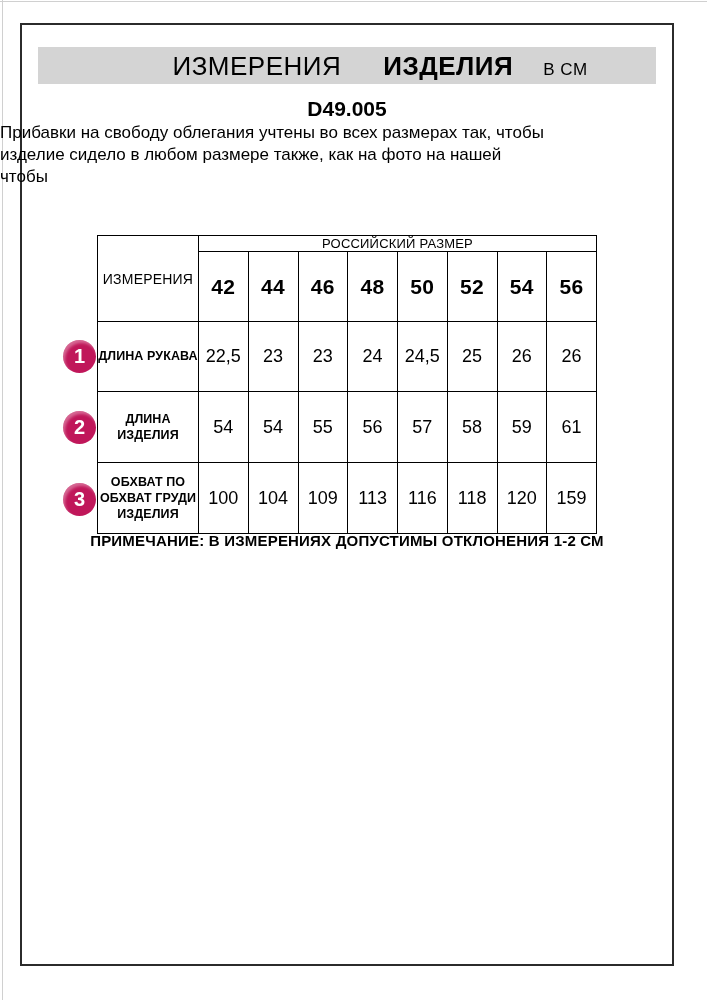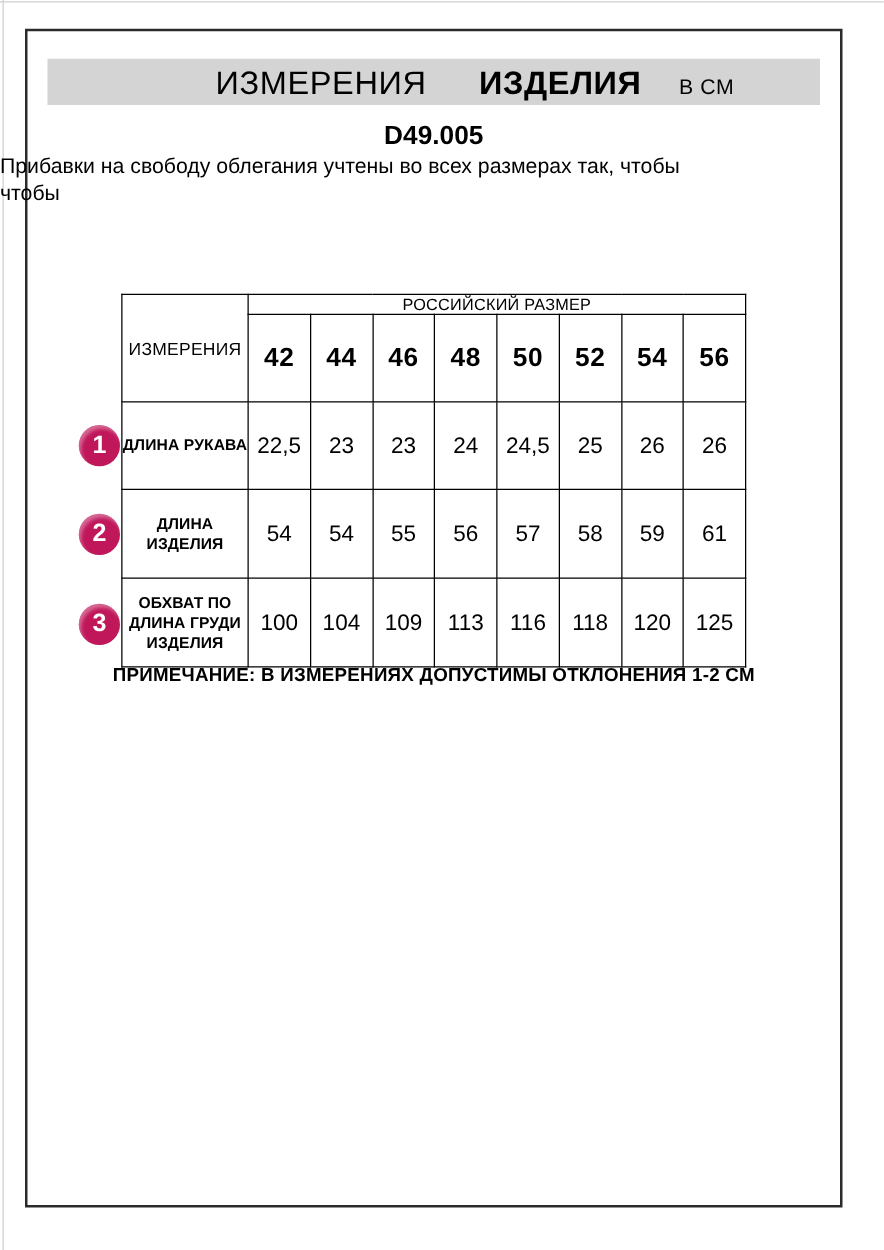--- a/index.html
+++ b/index.html
@@ -99,20 +99,21 @@
     <span class="title-word-regular">ИЗМЕРЕНИЯ</span>
     <span class="title-word-bold">ИЗДЕЛИЯ</span>
     <span class="title-unit">В СМ</span>
   </div>
 </div>
 
 <div class="product-code">D49.005</div>
 
 <div class="description">
   <div>Прибавки на свободу облегания учтены во всех размерах так, чтобы</div>
+  <div>изделие сидело в любом размере также, как на фото на нашей</div>
   <div>чтобы</div>
 </div>
 
 <table class="size-table">
   <colgroup>
     <col class="col-label">
       <col>
       <col>
       <col>
       <col>
@@ -159,31 +160,31 @@
       <td class="value-cell">55</td>
       <td class="value-cell">56</td>
       <td class="value-cell">57</td>
       <td class="value-cell">58</td>
       <td class="value-cell">59</td>
       <td class="value-cell">61</td>
     </tr>
     <tr class="row-3">
       <td class="label-cell">
         <div class="label-line">ОБХВАТ ПО</div>
-        <div class="label-line">ДЛИНА ГРУДИ</div>
+        <div class="label-line">ОБХВАТ ГРУДИ</div>
         <div class="label-line">ИЗДЕЛИЯ</div>
       </td>
       <td class="value-cell">100</td>
       <td class="value-cell">104</td>
       <td class="value-cell">109</td>
       <td class="value-cell">113</td>
       <td class="value-cell">116</td>
       <td class="value-cell">118</td>
       <td class="value-cell">120</td>
-      <td class="value-cell">125</td>
+      <td class="value-cell">159</td>
     </tr>
   </tbody>
 </table>
 
 <div class="badge badge-1">1</div>
 <div class="badge badge-2">2</div>
 <div class="badge badge-3">3</div>
 
 <div class="note">ПРИМЕЧАНИЕ: В ИЗМЕРЕНИЯХ ДОПУСТИМЫ ОТКЛОНЕНИЯ 1-2 СМ</div>
 

